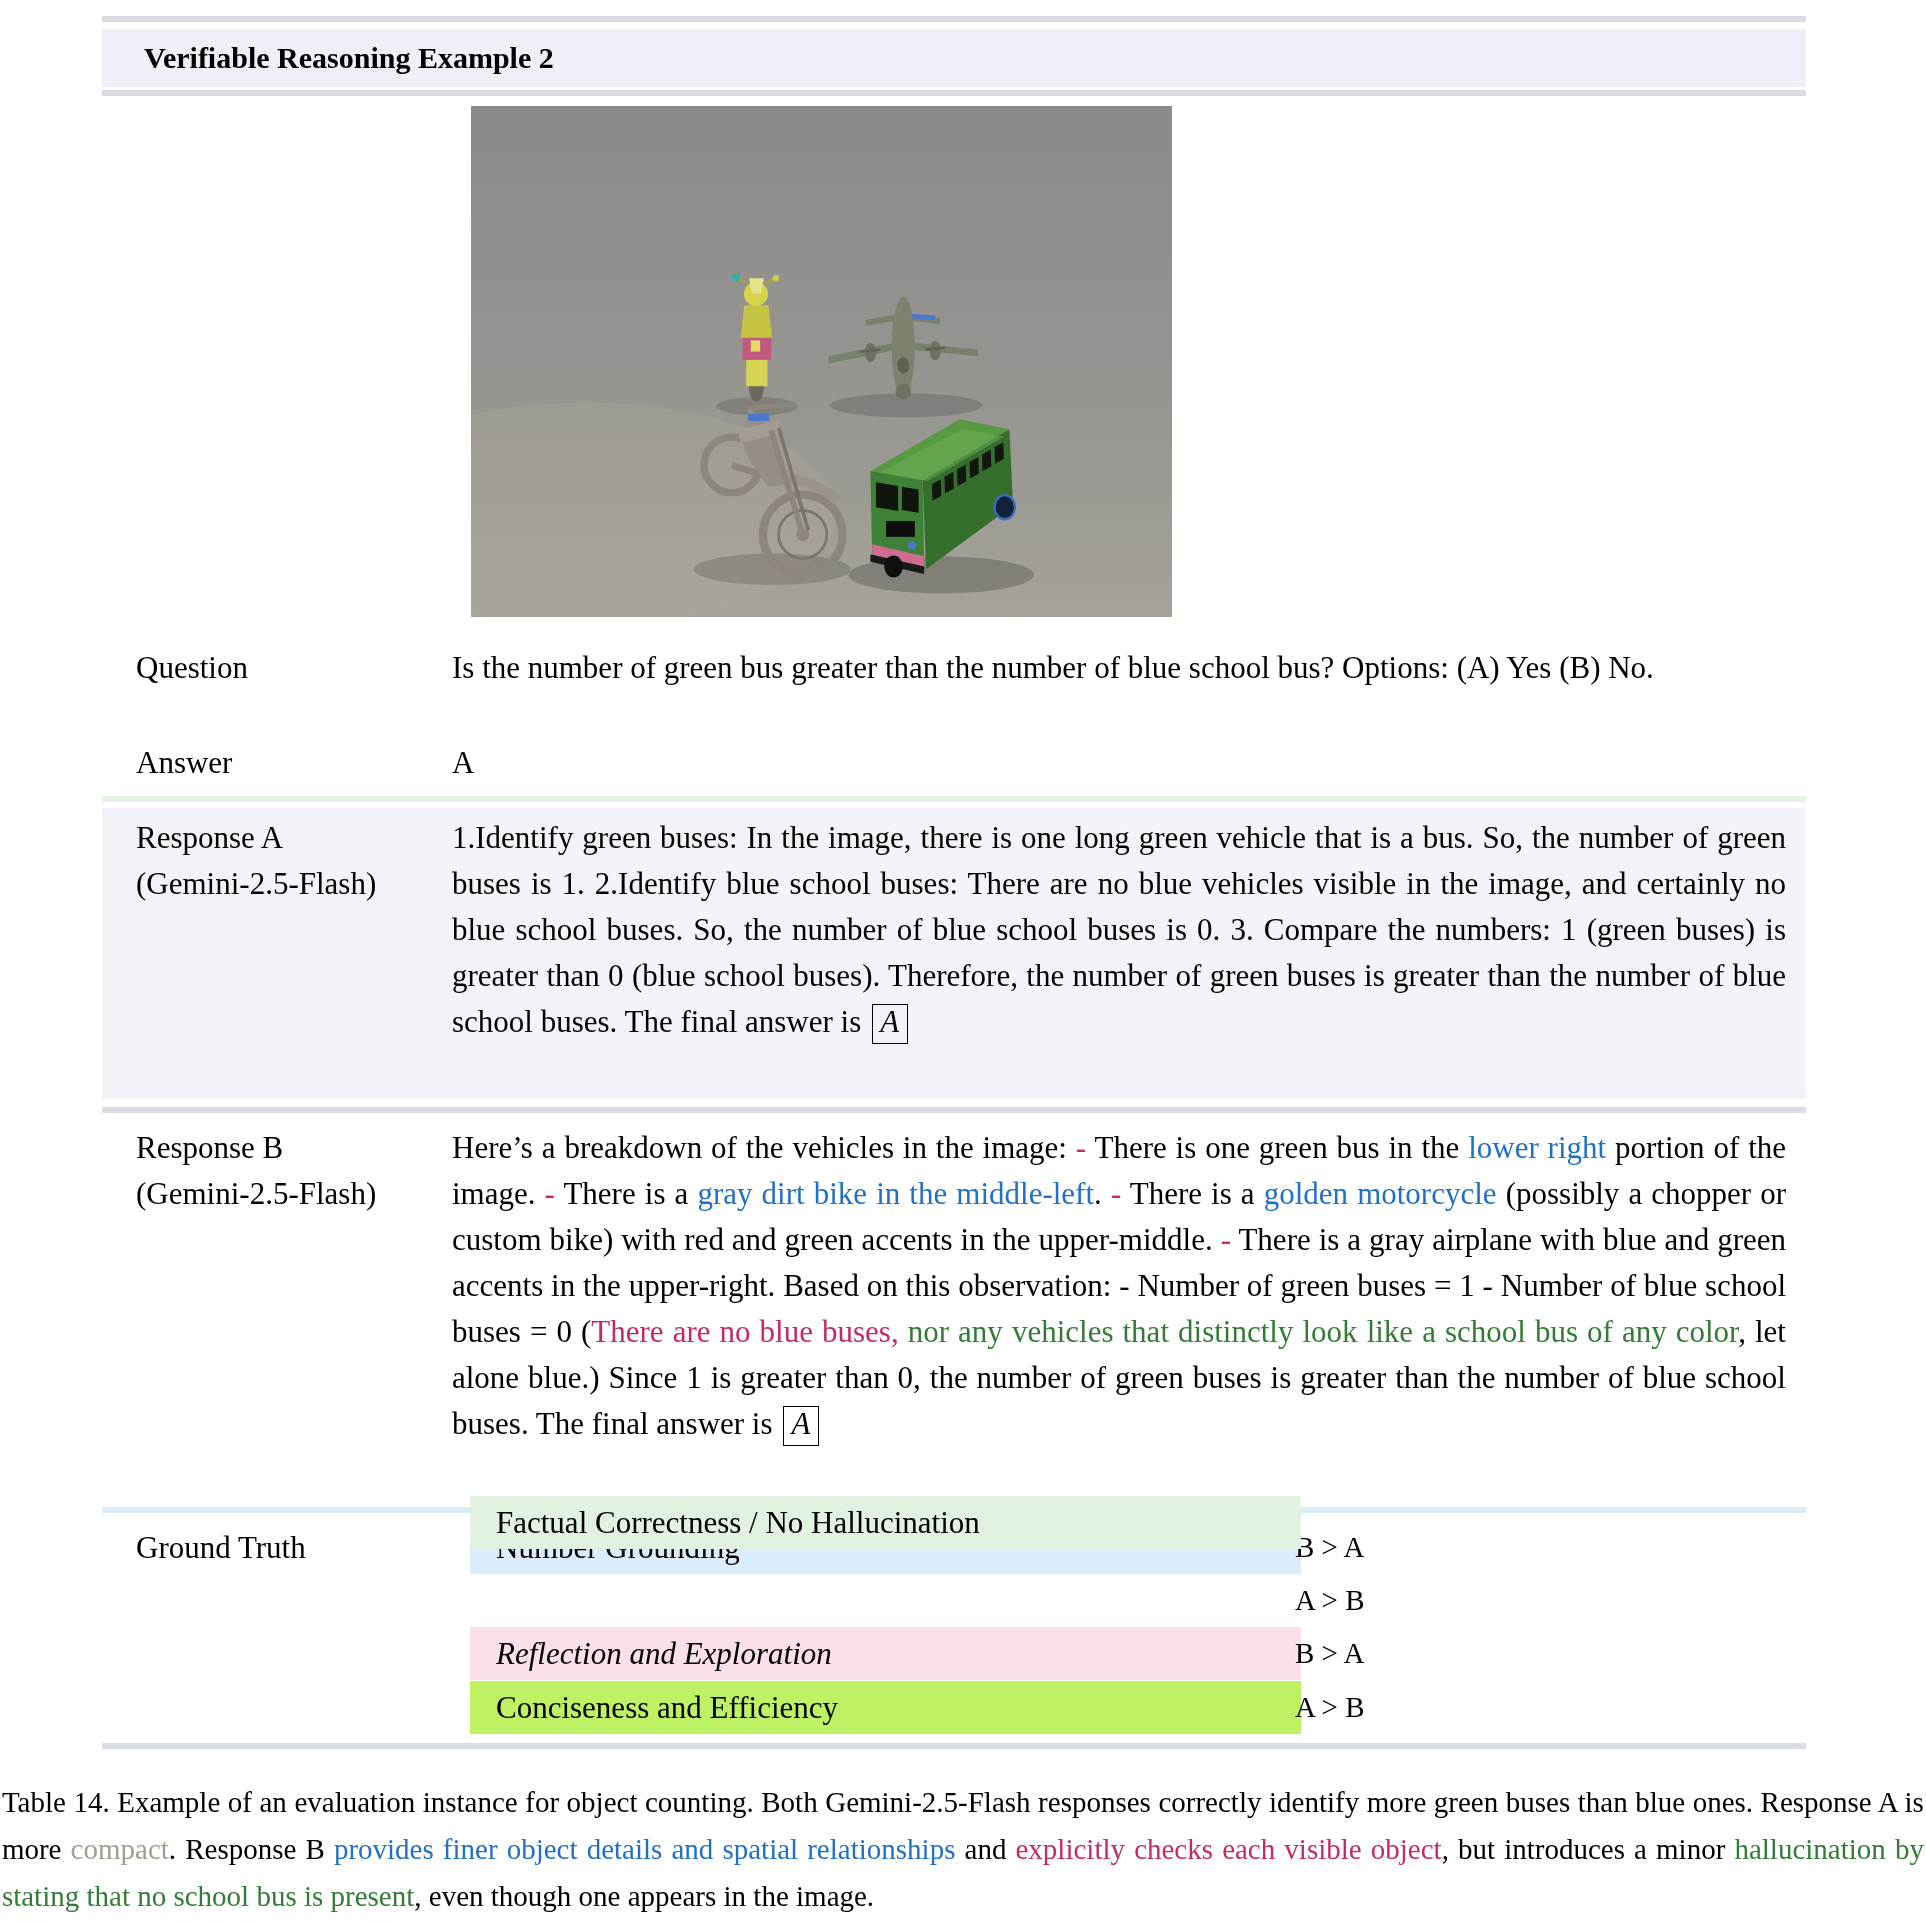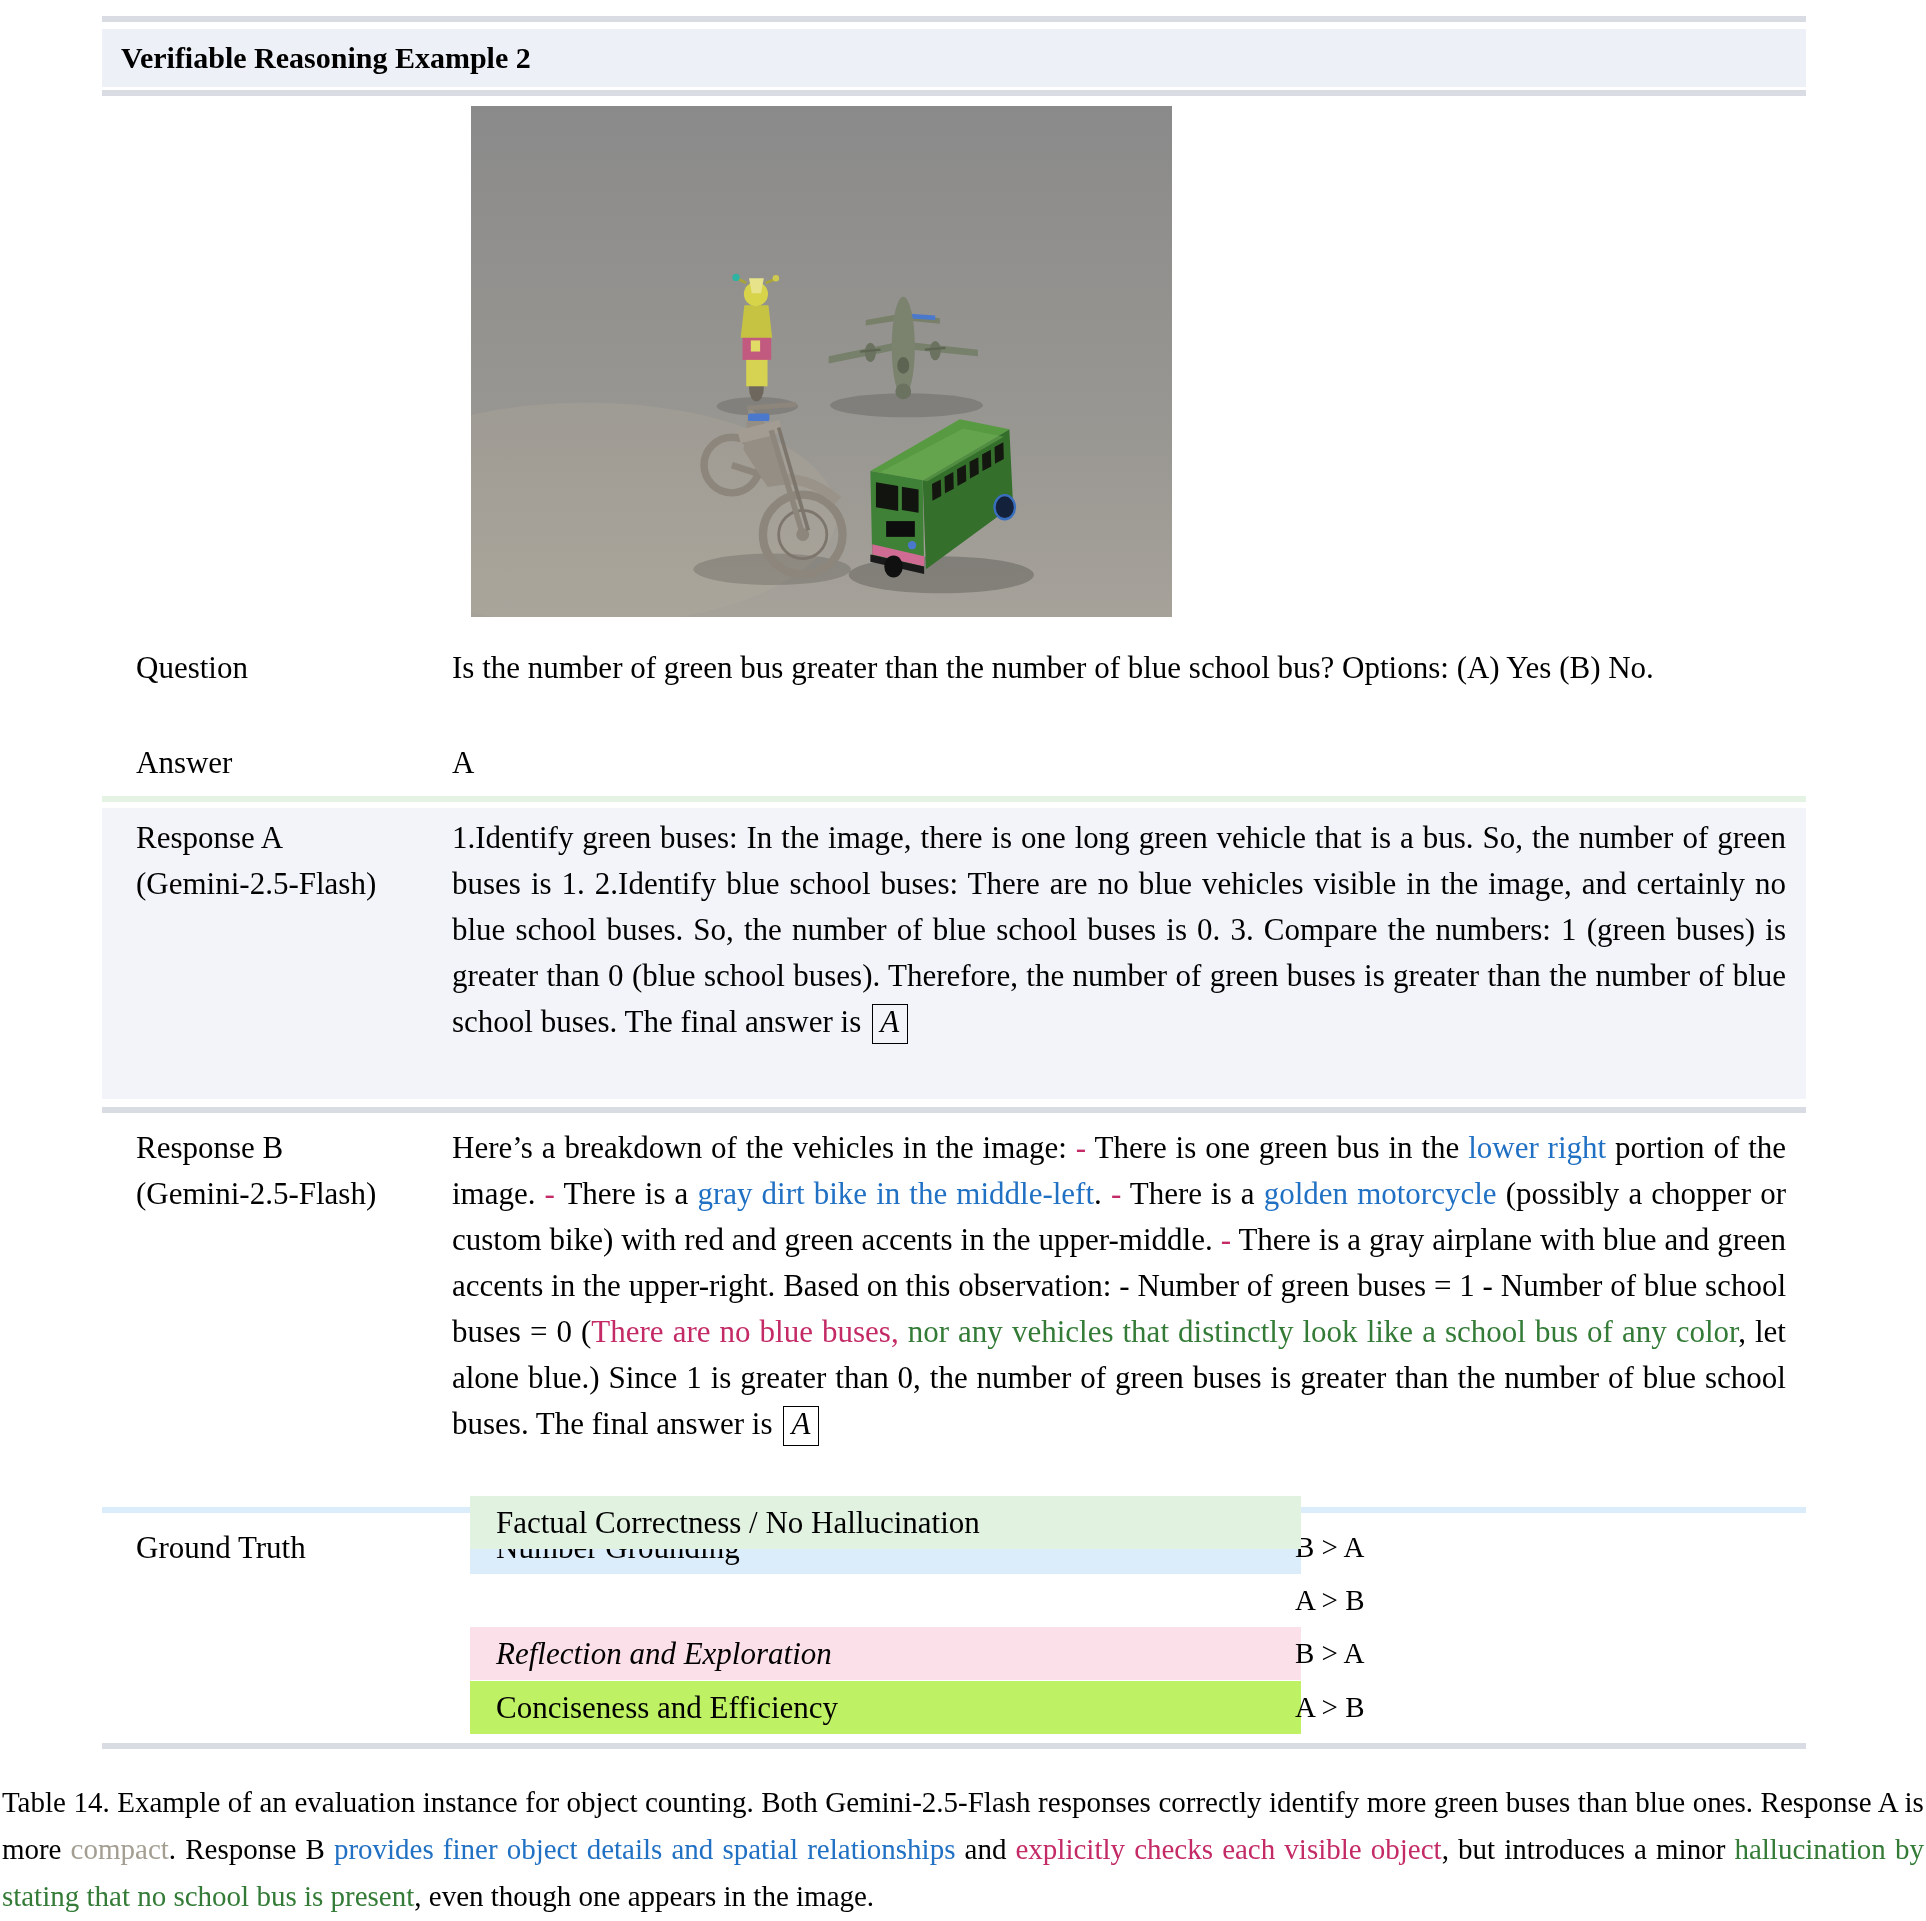--- a/index.html
+++ b/index.html
@@ -7,21 +7,21 @@
         font-family:"Liberation Serif",serif;color:#000;overflow:hidden;}
 
   
   .rule{position:absolute;left:102px;width:1704px;height:6px;}
   .rule-gray{background:#d9dce3;}
   .rule-green{background:#e5f3e4;}
   .rule-blue{background:#dbecfa;}
 
   .header-band{position:absolute;left:102px;top:29px;width:1704px;height:58px;
                background:#eef0f7;display:flex;align-items:center;}
-  .header-band .title{font-weight:bold;font-size:30px;padding-left:19px;}
+  .header-band .title{font-weight:bold;font-size:30px;padding-left:42px;}
 
   .scene{position:absolute;left:471px;top:106px;width:701px;height:511px;}
   .scene svg{display:block;width:100%;height:100%;}
 
   .label{position:absolute;left:136px;font-size:31px;line-height:46px;white-space:pre-line;}
   .content{position:absolute;left:452px;width:1334px;font-size:31px;line-height:46px;
            text-align:justify;}
   .content.no-justify{text-align:left;}
 
   .respA-bg{position:absolute;left:102px;top:808px;width:1704px;height:291px;background:#f2f4f9;}

